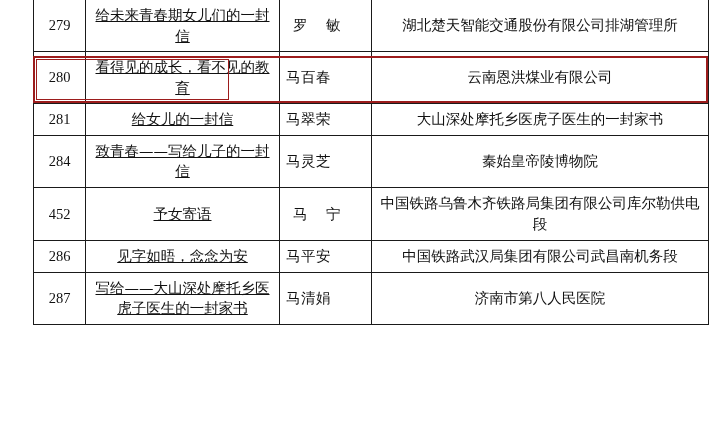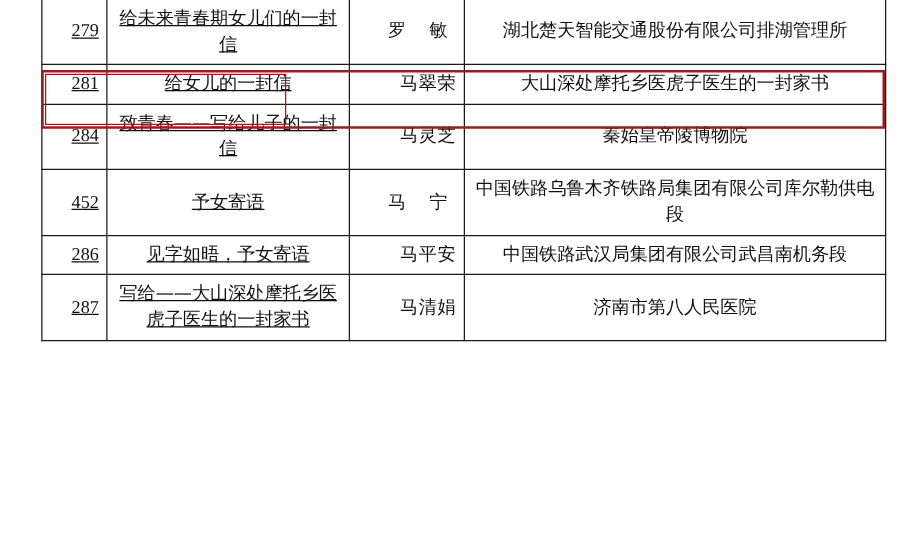--- a/index.html
+++ b/index.html
@@ -33,32 +33,31 @@
     line-height: 1.42;
     padding: 5px 6px;
     vertical-align: middle;
   }
   col.c-num   { width: 52px; }
   col.c-title { width: 194px; }
   col.c-name  { width: 92px; }
   col.c-org   { width: 337px; }
 
   td.num {
-    text-align: right;
+    text-align: center;
     font-family: "Liberation Serif", serif;
     font-size: 15px;
-    text-decoration: underline;
   }
   td.title {
     text-align: center;
     padding-left: 9px;
     text-decoration: underline;
   }
   td.name {
-    text-align: right;
+    text-align: left;
     letter-spacing: 0.5px;
   }
   td.org {
     text-align: center;
     padding-left: 9px;
   }
   td.name.spaced {
     letter-spacing: 7px;
     text-indent: 7px;
   }
@@ -100,40 +99,46 @@
       <col class="c-org">
     </colgroup>
     <tbody>
       <tr>
         <td class="num">279</td>
         <td class="title">给未来青春期女儿们的一封信</td>
         <td class="name spaced">罗  敏</td>
         <td class="org">湖北楚天智能交通股份有限公司排湖管理所</td>
       </tr>
       <tr>
+        <td class="num">280</td>
+        <td class="title">看得见的成长，看不见的教育</td>
+        <td class="name name-blue">马百春</td>
+        <td class="org org-blue">云南恩洪煤业有限公司</td>
+      </tr>
+      <tr>
         <td class="num">281</td>
         <td class="title">给女儿的一封信</td>
         <td class="name">马翠荣</td>
         <td class="org">大山深处摩托乡医虎子医生的一封家书</td>
       </tr>
       <tr>
         <td class="num">284</td>
         <td class="title">致青春——写给儿子的一封信</td>
         <td class="name">马灵芝</td>
         <td class="org">秦始皇帝陵博物院</td>
       </tr>
       <tr class="row-tall">
         <td class="num">452</td>
         <td class="title">予女寄语</td>
         <td class="name spaced">马  宁</td>
         <td class="org">中国铁路乌鲁木齐铁路局集团有限公司库尔勒供电段</td>
       </tr>
       <tr>
         <td class="num">286</td>
-        <td class="title">见字如晤，予女寄语</td>
+        <td class="title">见字如晤，念念为安</td>
         <td class="name">马平安</td>
         <td class="org">中国铁路武汉局集团有限公司武昌南机务段</td>
       </tr>
       <tr>
         <td class="num">287</td>
         <td class="title">写给——大山深处摩托乡医虎子医生的一封家书</td>
         <td class="name">马清娟</td>
         <td class="org">济南市第八人民医院</td>
       </tr>
     </tbody>

